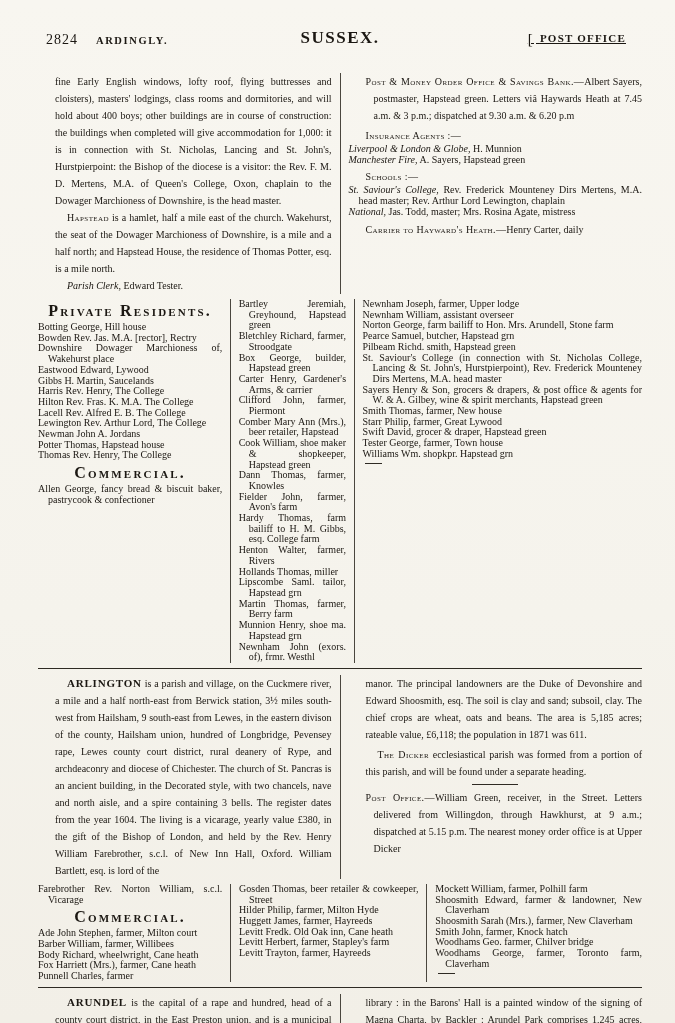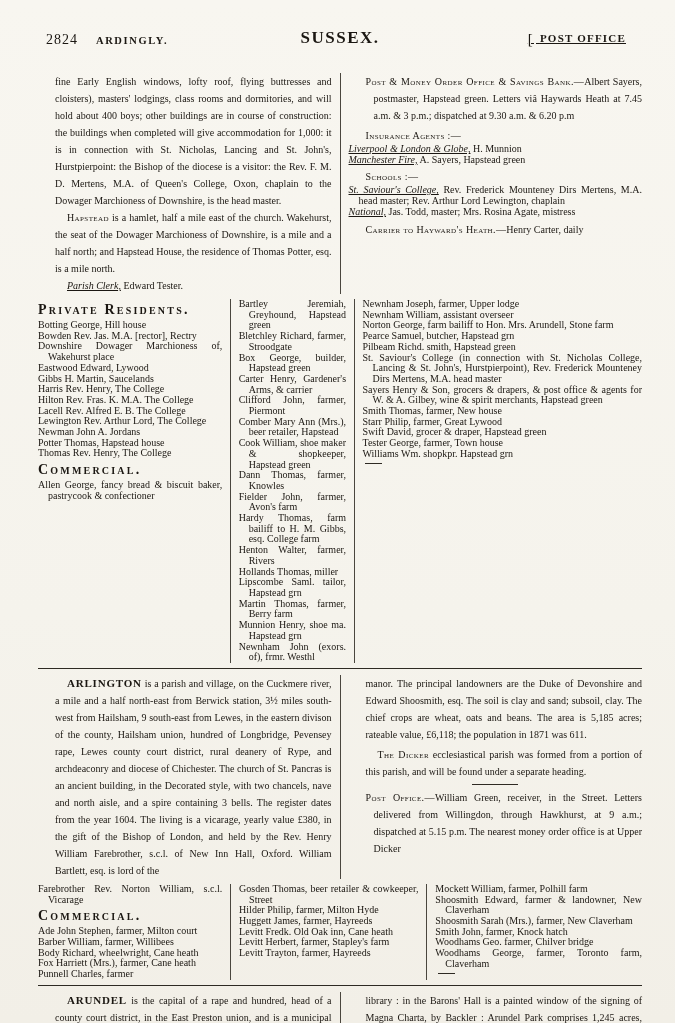--- a/index.html
+++ b/index.html
@@ -20,35 +20,35 @@
   .pageno { font-size:14px; letter-spacing:1px; }
   .loc { font-size:10.5px; font-weight:bold; letter-spacing:1.6px; margin-left:14px; }
   .head-center { position:absolute; left:50%; top:-2px; transform:translateX(-50%);
     font-size:17px; font-weight:bold; letter-spacing:1.5px; }
   .head-right { position:absolute; right:16px; top:1px; font-size:11px; font-weight:bold; letter-spacing:1.2px;text-decoration:underline; }
   .bracket { font-size:15px; font-weight:normal; vertical-align:-2px; margin-right:2px; }
   
   .body-text { font-size:10px; line-height:17px; text-align:justify;margin-left:17px; }
   .ind { text-indent:12px; }
   .sc { font-variant:small-caps; letter-spacing:.4px; }
-  .it { font-style:italic;text-decoration:underline; }
+  .it { font-style:italic; }
   .sect-word { font-weight:bold; font-size:11px; letter-spacing:.8px; }
   
   .twocol, .threecol { display:flex; align-items:stretch; }
   .twocol .col { flex:1 1 0; min-width:0; }
   .vrule { width:1px; background:#4a463e; margin:0 8px; align-self:stretch; }
   .threecol { margin-top:5px; }
   .threecol .dcol { min-width:0; }
   .threecol .dcol:nth-of-type(1) { flex:0 0 30.5%; }
   .threecol .dcol:nth-of-type(2) { flex:0 0 34%; }
   .threecol .dcol:nth-of-type(3) { flex:1 1 auto; }
   
   .entry { font-size:10px; line-height:10.7px; padding-left:10px; text-indent:-10px; text-align:justify; }
-  .col-heading { font-variant:small-caps; font-weight:bold;
-    letter-spacing:2.2px; font-size:14px; margin:3px 0 2px; }
+  .col-heading { text-align:center; font-variant:small-caps; font-weight:bold;
+    letter-spacing:2.2px; font-size:16px; margin:3px 0 2px; }
   .block { margin-bottom:3px; }
   .hang { padding-left:8px; text-indent:-8px; }
   
   .section-rule { border:none; border-top:1.4px solid #2e2a23; margin:5px 0 6px; }
   .short-rule { width:46px; border:none; border-top:1.3px solid #2e2a23; margin:4px auto 4px; }
   .end-dash { width:17px; border:none; border-top:1px solid #2e2a23; margin:3px 0 0 3px; }
 </style>
 </head>
 <body>
 

